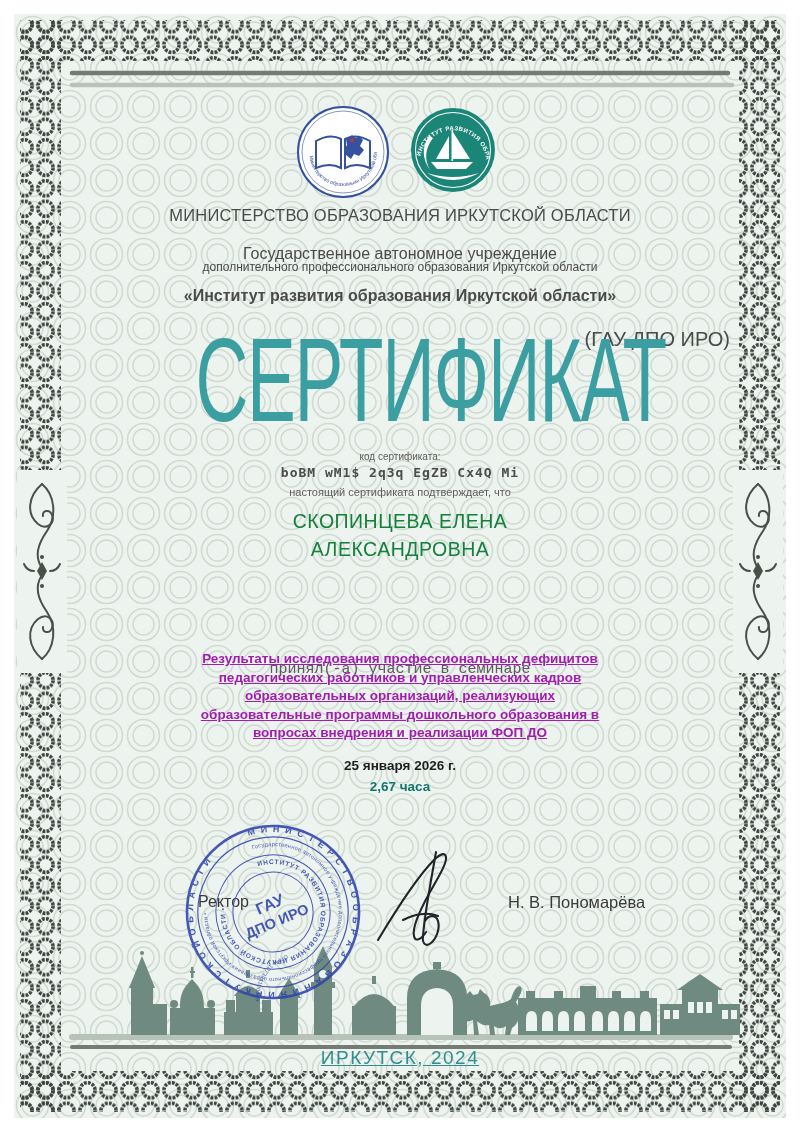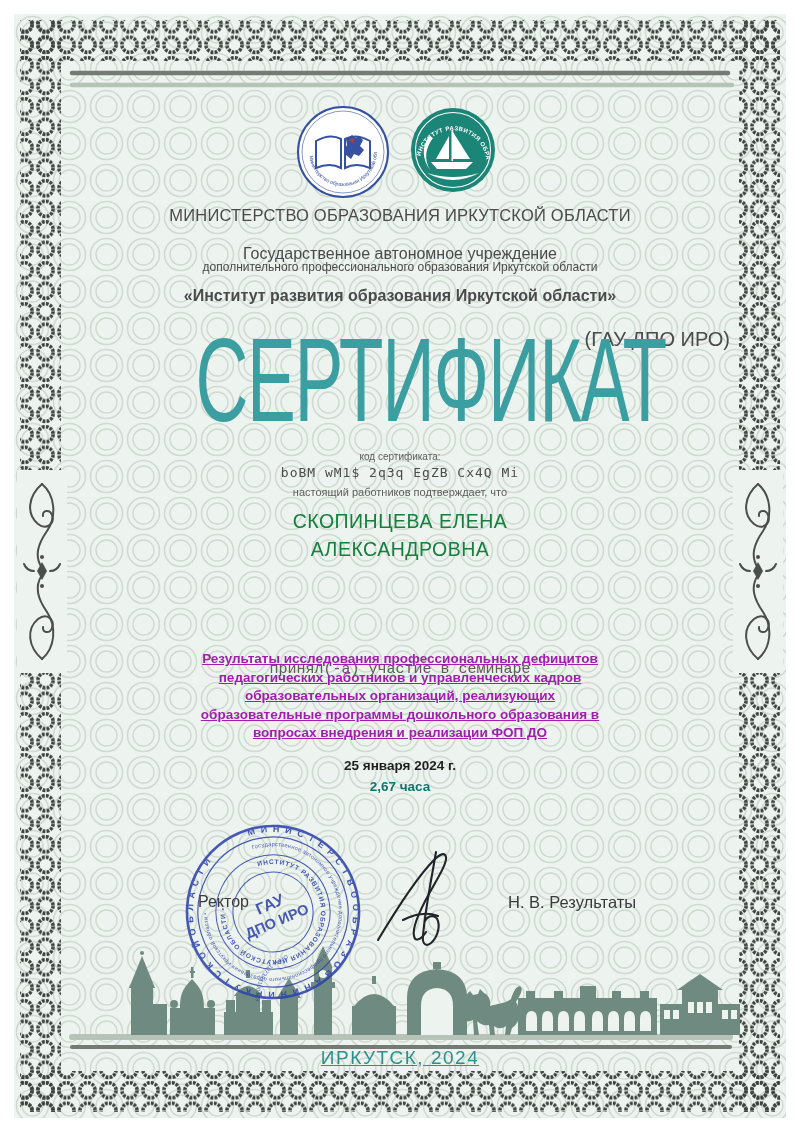--- a/index.html
+++ b/index.html
@@ -9,21 +9,21 @@
   .deco{position:absolute;left:14px;top:14px;z-index:1;}
   .layer{position:absolute;left:0;top:0;width:800px;height:1132px;z-index:3;}
   .ct{position:absolute;left:70px;right:70px;text-align:center;color:#4a4a4a;}
   .h1{top:206px;font-size:16.5px;letter-spacing:.2px;}
   .h2{top:233px;font-size:16px;margin-top:12px;}
   .h3{top:260px;font-size:12px;}
   .h4{top:287px;font-size:16px;font-weight:bold;}
   .h5{top:328px;font-size:20px;text-align:right;}
   .title{top:330px;font-size:118px;font-weight:400;color:#3b9ea0;transform:scaleX(.62);letter-spacing:-2px;line-height:100px;white-space:nowrap;}
   .code-label{top:451px;font-size:10px;color:#5c5c5c;}
-  .code{top:465px;font-size:13px;font-weight:normal;font-family:"DejaVu Sans Mono","Liberation Mono",monospace;color:#4c4c4c;letter-spacing:1px;}
+  .code{top:465px;font-size:13px;font-weight:bold;font-family:"DejaVu Sans Mono","Liberation Mono",monospace;color:#4c4c4c;letter-spacing:1px;}
   .confirm{top:486px;font-size:11px;color:#5c5c5c;}
   .name{top:508px;left:245px;right:245px;font-size:19.5px;line-height:27.5px;letter-spacing:.5px;color:#15803d;}
   .org{top:577px;left:198px;right:198px;font-size:13.5px;font-weight:bold;line-height:21px;color:#1e1e1e;}
   .participation{top:661px;font-size:15px;color:#5c5c5c;font-family:Liberation Mono, monospace;}
   .seminar{top:650px;left:183px;right:183px;font-size:13.5px;font-weight:bold;line-height:18.5px;color:#a21caf;text-decoration:underline;}
   .date{top:758px;font-size:13.5px;font-weight:bold;color:#1e1e1e;}
   .hours{top:779px;font-size:13.5px;font-weight:bold;color:#0f766e;text-align:center;}
   .rector{position:absolute;left:165px;top:893px;font-size:16px;color:#3a3a3a;z-index:3;margin-left:33px;}
   .signer{position:absolute;left:508px;top:893px;font-size:16.5px;color:#3a3a3a;z-index:3;}
   .city{top:1047px;font-size:19px;color:#2f8f8f;letter-spacing:1.5px;text-decoration:underline;}
@@ -190,34 +190,34 @@
     <div class="ct h1">МИНИСТЕРСТВО ОБРАЗОВАНИЯ ИРКУТСКОЙ ОБЛАСТИ</div>
     <div class="ct h2">Государственное автономное учреждение</div>
     <div class="ct h3">дополнительного профессионального образования Иркутской области</div>
     <div class="ct h4">«Институт развития образования Иркутской области»</div>
     <div class="ct h5">(ГАУ ДПО ИРО)</div>
 
     <div class="ct title">СЕРТИФИКАТ</div>
 
     <div class="ct code-label">код сертификата:</div>
     <div class="ct code">boBM wM1$ 2q3q EgZB Cx4Q Mi</div>
-    <div class="ct confirm">настоящий работников подтверждает, что</div>
+    <div class="ct confirm">настоящий сертификата подтверждает, что</div>
 
     <div class="ct name">СКОПИНЦЕВА ЕЛЕНА АЛЕКСАНДРОВНА</div>
 
     <div class="ct participation">принял(-а) участие в семинаре</div>
     <div class="ct seminar">Результаты исследования профессиональных дефицитов педагогических работников и управленческих кадров образовательных организаций, реализующих образовательные программы дошкольного образования в вопросах внедрения и реализации ФОП ДО</div>
-    <div class="ct date">25 января 2024 г.</div>
+    <div class="ct date">25 января 2026 г.</div>
     <div class="ct hours">2,67 часа</div>
 
     <div class="ct city">ИРКУТСК, 2024</div>
   </div>
 
   <div class="rector">Ректор</div>
-  <div class="signer">Н. В. Результаты</div>
+  <div class="signer">Н. В. Пономарёва</div>
 
   <svg class="stamp" width="180" height="180" viewBox="-90 -90 180 180">
     <g transform="rotate(-18)" stroke="#2e44ad" fill="none">
       <circle r="86" stroke-width="2.6"></circle>
       <circle r="75" stroke-width="1.2"></circle>
       <circle r="57" stroke-width="1"></circle>
       <circle r="40" stroke-width="1"></circle>
     </g>
     <defs>
       <path id="st1" d="M0,-80 A80,80 0 1 1 -0.01,-80"></path>

